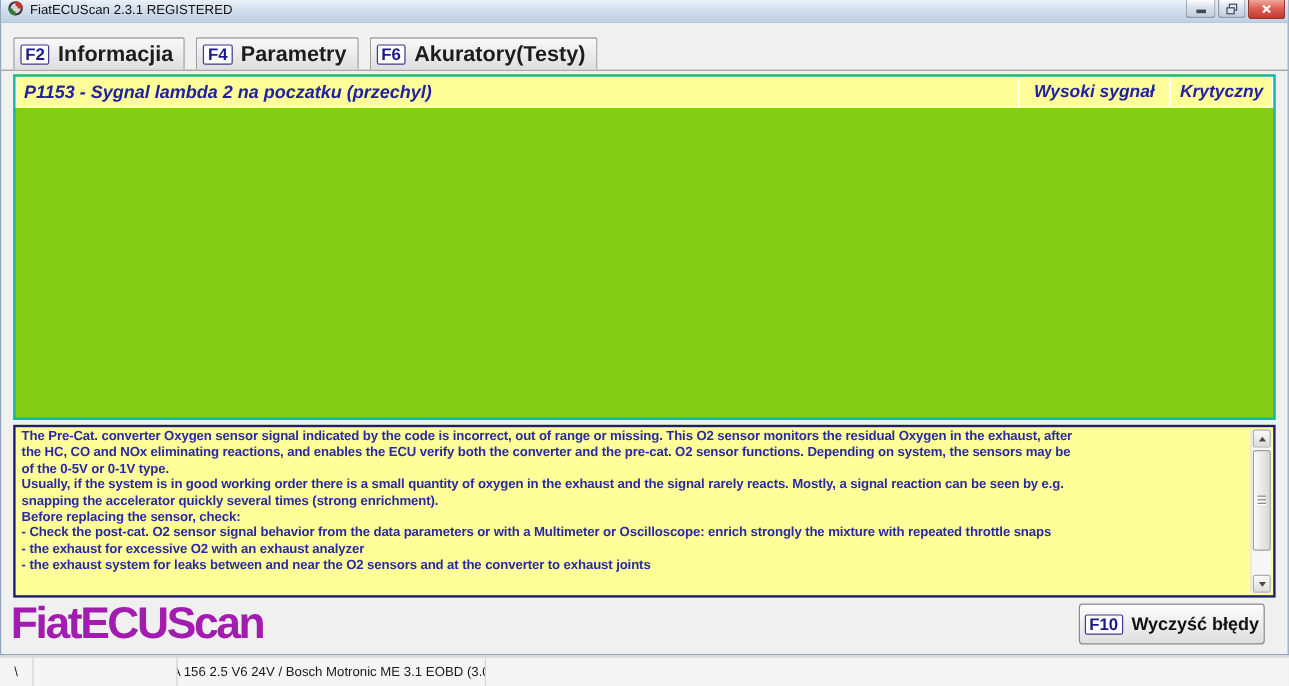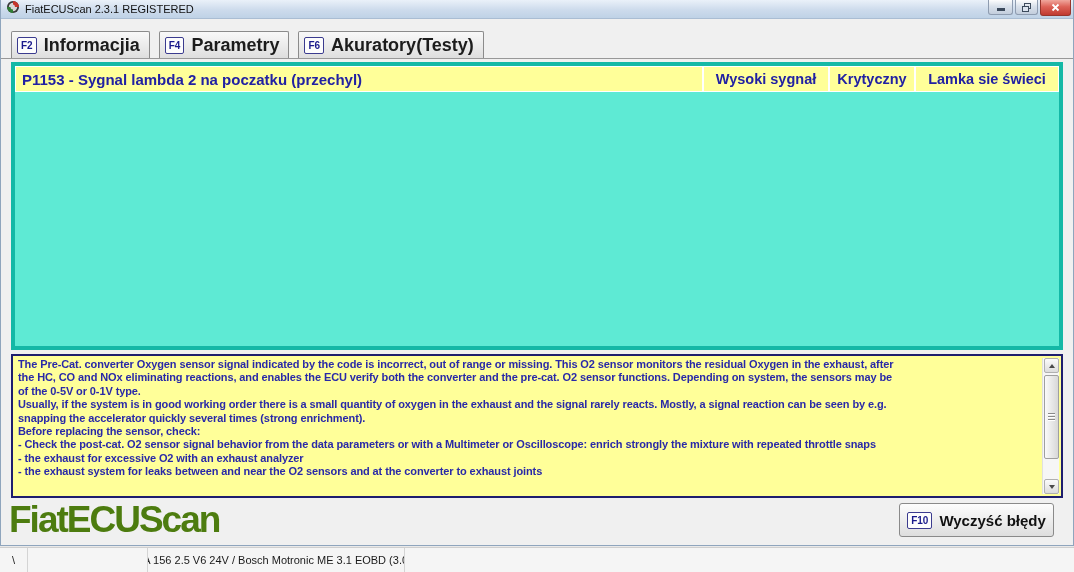--- a/index.html
+++ b/index.html
@@ -60,30 +60,30 @@
     cursor:default;white-space:nowrap;
   }
   .tab.gap{margin-left:7px;justify-content:space-between;}
   .tab.active{
     height:31px;margin-bottom:-1px;z-index:2;
     background:#f1f1f1;border-color:#7a7a7a;
     padding-bottom:1px;
   }
   .fkey{
     display:inline-block;
-    font-size:10px;font-weight:bold;color:#1a1a8c;
+    font-size:14px;font-weight:bold;color:#1a1a8c;
     background:#fdfdfd;border:1px solid #3b3b8f;border-radius:2px;
     padding:2px 3px;line-height:11px;
   }
   .tab-label{font-size:18px;font-weight:bold;color:#1c1c1c;margin-left:7px;}
 
   
   .errorbox{
     position:absolute;left:10px;top:62px;width:1052px;height:288px;
-    background:#5eead4;border:4px solid #14b8a6;
+    background:#84cc16;border:2px solid #14b8a6;font-style:italic;
   }
   .error-row{display:flex;gap:2px;background:#fff;padding:1px;}
   .error-cell{
     background:#ffff99;color:#2121a3;font-weight:bold;
     height:24px;display:flex;align-items:center;overflow:hidden;
   }
   .error-cell.code{flex:1;padding-left:6px;font-size:15px;}
   .error-cell.signal{width:124px;justify-content:center;font-size:14.5px;}
   .error-cell.severity{width:84px;justify-content:center;font-size:14.5px;}
   .error-cell.lamp{width:142px;justify-content:center;font-size:14.5px;}
@@ -120,21 +120,21 @@
     background:linear-gradient(90deg,#fafafa,#d8d8d8);
     border:1px solid #9f9f9f;border-radius:2px;
   }
   .sb-grip{position:absolute;left:3px;right:3px;top:50%;margin-top:-4px;}
   .sb-grip div{height:1px;background:#8a8a8a;margin-bottom:2px;box-shadow:0 1px 0 #fff;}
 
   
   .logo{
     position:absolute;left:8px;top:499px;
     font-size:37px;font-weight:bold;letter-spacing:-2px;
-    color:#4d7c0f;
+    color:#a21caf;
   }
   .f10-btn{
     position:absolute;left:898px;top:503px;width:155px;height:34px;
     background:linear-gradient(#fdfdfd,#dedede);
     border:1px solid #8a8a8a;border-radius:3px;
     display:flex;align-items:center;justify-content:center;gap:7px;
     font-family:"Liberation Sans",sans-serif;cursor:default;
   }
   .f10-btn .btn-label{font-size:15px;font-weight:bold;color:#111;}
 
@@ -197,21 +197,20 @@
       <span class="fkey">F6</span>
       <span class="tab-label">Akuratory(Testy)</span>
     </div>
   </div>
 
   <div class="errorbox">
     <div class="error-row">
       <div class="error-cell code">P1153 - Sygnal lambda 2 na poczatku (przechyl)</div>
       <div class="error-cell signal">Wysoki sygnał</div>
       <div class="error-cell severity">Krytyczny</div>
-      <div class="error-cell lamp">Lamka sie świeci</div>
     </div>
   </div>
 
   <div class="descbox">
     <div class="desc-text">
       <div class="desc-line">The Pre-Cat. converter Oxygen sensor signal indicated by the code is incorrect, out of range or missing. This O2 sensor monitors the residual Oxygen in the exhaust, after</div>
       <div class="desc-line">the HC, CO and NOx eliminating reactions, and enables the ECU verify both the converter and the pre-cat. O2 sensor functions. Depending on system, the sensors may be</div>
       <div class="desc-line">of the 0-5V or 0-1V type.</div>
       <div class="desc-line">Usually, if the system is in good working order there is a small quantity of oxygen in the exhaust and the signal rarely reacts. Mostly, a signal reaction can be seen by e.g.</div>
       <div class="desc-line">snapping the accelerator quickly several times (strong enrichment).</div>

